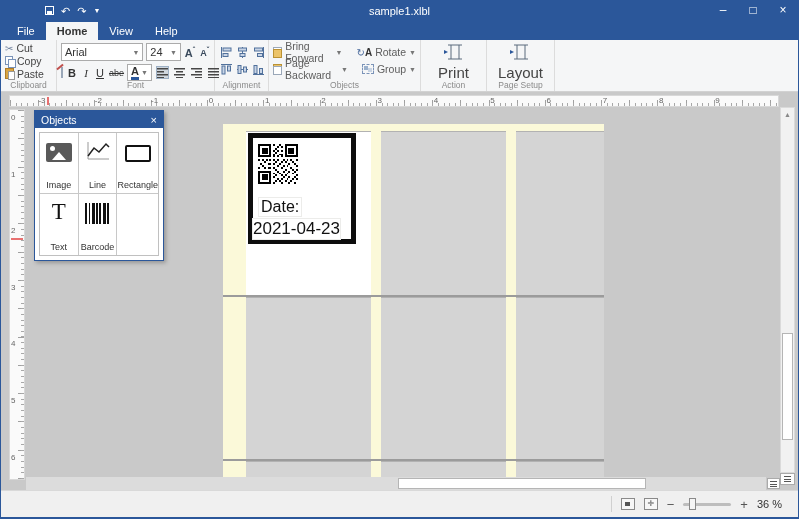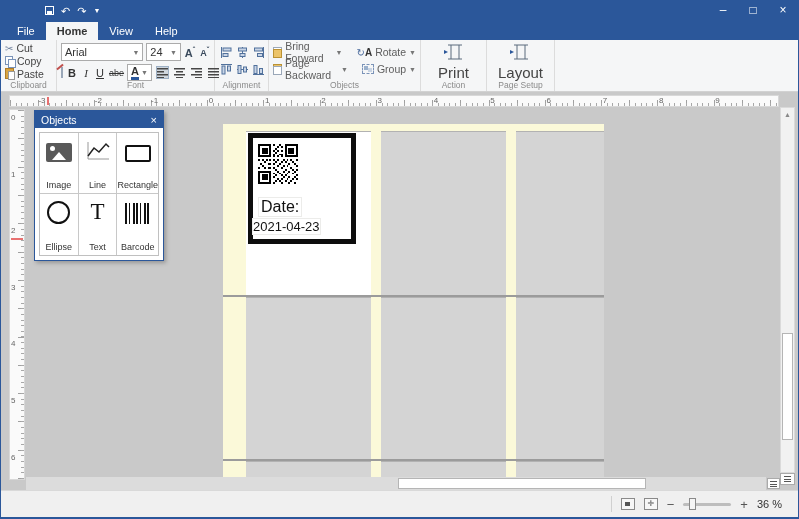--- a/index.html
+++ b/index.html
@@ -96,21 +96,21 @@
   .vmarker { position:absolute; left:1px; right:1px; height:2px; background:#e87070; }
 
   .paper { position:absolute; left:222px; top:32px; width:381px; height:356px; background:#fbf9d9; overflow:hidden; }
   .cell { position:absolute; width:125px; background:#d4d4d4; border-top:1px solid #b2b2b2; }
   .cell.white { background:#ffffff; }
   .rowline { position:absolute; left:0; right:0; height:2px; background:#9b9b9b; }
 
   .label-object { position:absolute; left:25px; top:9px; width:108px; height:111px; border:5px solid #0d0d0d; background:#fff; cursor:pointer; }
   .qr { position:absolute; left:5px; top:6px; width:40px; height:40px; }
   .date-label { position:absolute; left:5px; top:59px; font-size:16px; color:#111; border:1px solid #ececea; padding:0 2px; }
-  .date-value { position:absolute; left:-1px; top:80px; font-size:13px; color:#111; border:1px solid #ececea; white-space:nowrap; }
+  .date-value { position:absolute; left:-1px; top:80px; font-size:17px; color:#111; border:1px solid #ececea; white-space:nowrap; }
 
   
   .palette { position:absolute; left:33px; top:18px; width:130px; border:1px solid #2b579a; background:#fff; box-shadow:2px 2px 4px rgba(0,0,0,.25); }
   .palette-title { height:17px; background:#2b579a; color:#fff; font-size:10.5px; display:flex; align-items:center; padding:0 6px; }
   .palette-close { margin-left:auto; cursor:pointer; font-size:11px; }
   .palette-body { padding:4px; }
   .tool-grid { display:grid; grid-template-columns:repeat(3,1fr); border:1px solid #c0c0c0; }
   .tool { height:61px; border-right:1px solid #c8c8c8; border-bottom:1px solid #c8c8c8; display:flex; flex-direction:column;
           align-items:center; justify-content:flex-end; padding-bottom:3px; cursor:pointer; background:#fff; }
   .tool:nth-child(3n) { border-right:none; } .tool:nth-child(n+4) { border-bottom:none; }
@@ -152,20 +152,21 @@
 
 <div class="window">
 
   <div class="titlebar">
     <div class="qat">
       <span class="qbtn"><span class="save-icon"></span></span>
       <span class="qbtn">↶</span>
       <span class="qbtn">↷</span>
       <span class="qbtn" style="font-size:7px;">▼</span>
     </div>
+    <div class="win-title">sample1.xlbl</div>
     <div class="win-controls">
       <span>–</span>
       <span>□</span>
       <span>×</span>
     </div>
   </div>
 
   <div class="tabrow">
     <span class="tab">File</span>
     <span class="tab active">Home</span>
@@ -495,24 +496,20 @@
                 <path d="M3 2 V19 H24" stroke="#999" fill="none"></path>
                 <polyline points="3,16 9,8 14,12 21,4 24,7" stroke="#222" stroke-width="1.5" fill="none"></polyline>
               </svg>
             <span class="tlabel">Line</span>
           </div>
           <div class="tool">
             <span class="rect-icon"></span>
             <span class="tlabel">Rectangle</span>
           </div>
           <div class="tool">
-            <span class="ellipse-icon"></span>
-            <span class="tlabel">Ellipse</span>
-          </div>
-          <div class="tool">
             <span class="text-icon">T</span>
             <span class="tlabel">Text</span>
           </div>
           <div class="tool">
             <span class="barcode-icon"></span>
             <span class="tlabel">Barcode</span>
           </div>
         </div>
       </div>
     </div>

